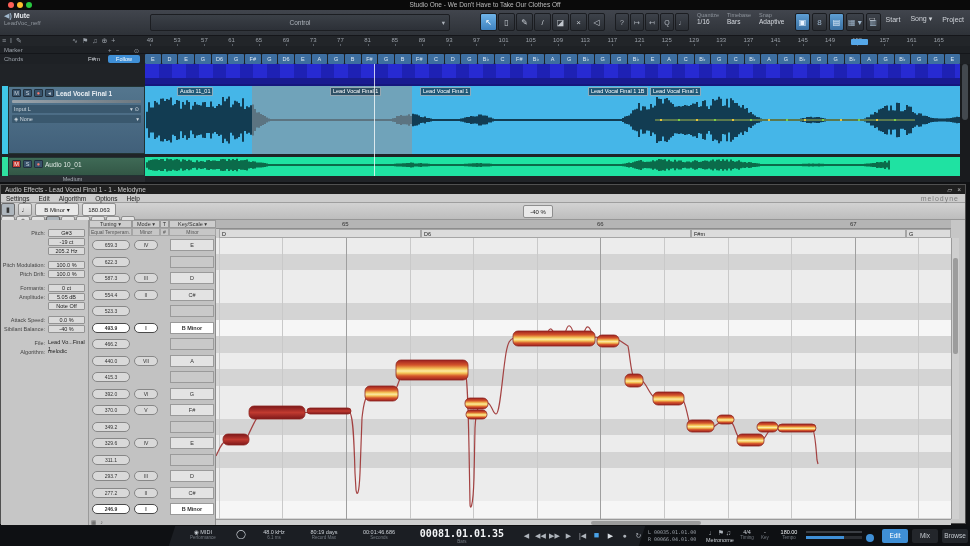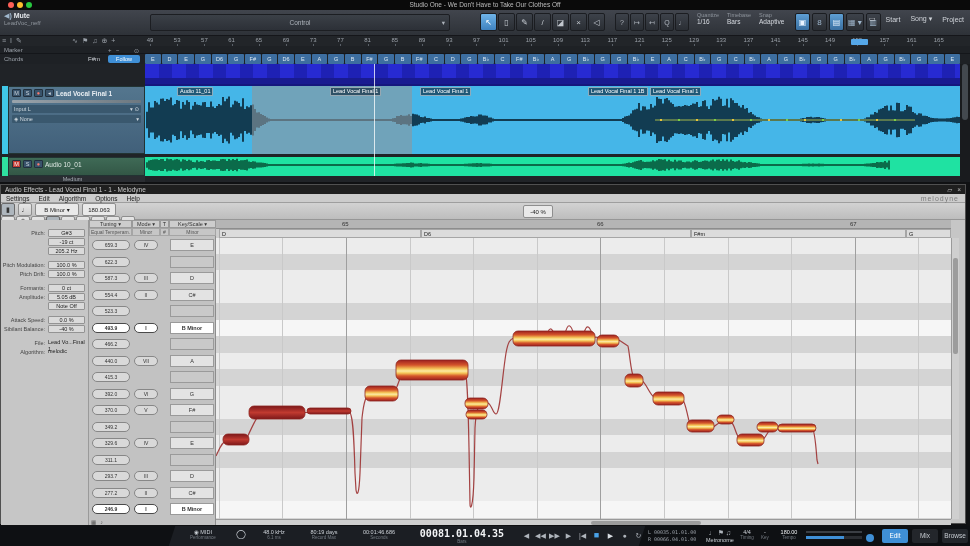--- a/index.html
+++ b/index.html
@@ -662,21 +662,21 @@
     </div>
     <div class="tfield" style="left:299px;width:50px">
       <div>80:19 days</div>
       <div class="sub">Record Max</div>
     </div>
     <div class="tfield" style="left:350px;width:58px">
       <div>00:01:46.686</div>
       <div class="sub">Seconds</div>
     </div>
     <div id="bigtime" class="abs">
-      <div>00081.01.04.35</div>
+      <div>00081.01.01.35</div>
       <div class="sub">Bars</div>
     </div>
     <div id="tbtns" class="abs">
         <div class="pbtn">◀</div>
         <div class="pbtn">◀◀</div>
         <div class="pbtn">▶▶</div>
         <div class="pbtn">▶</div>
         <div class="pbtn">|◀</div>
         <div class="pbtn stop">■</div>
         <div class="pbtn play">▶</div>

